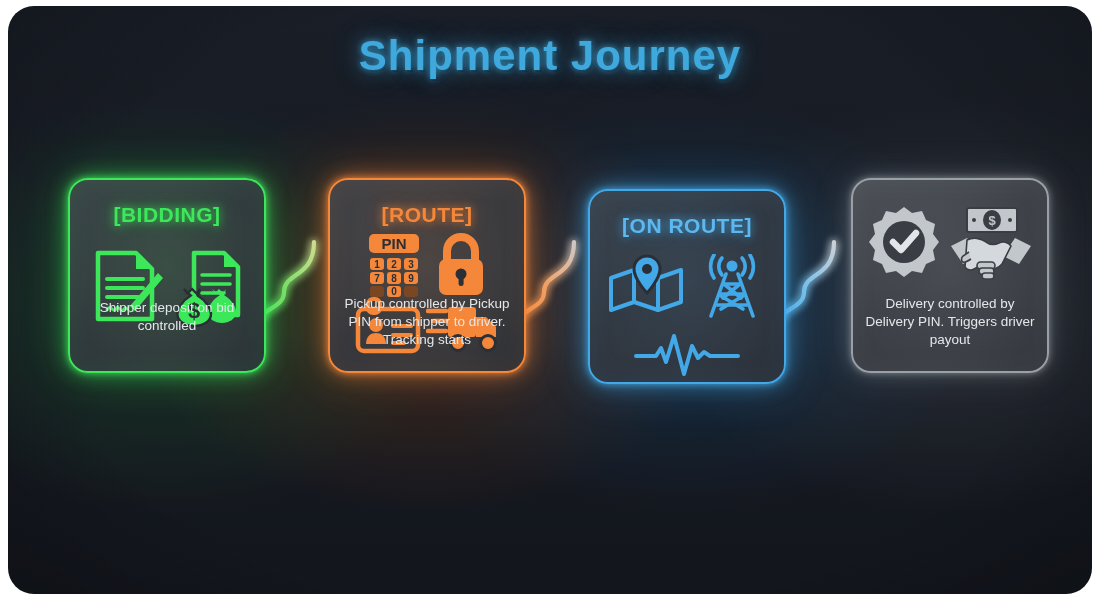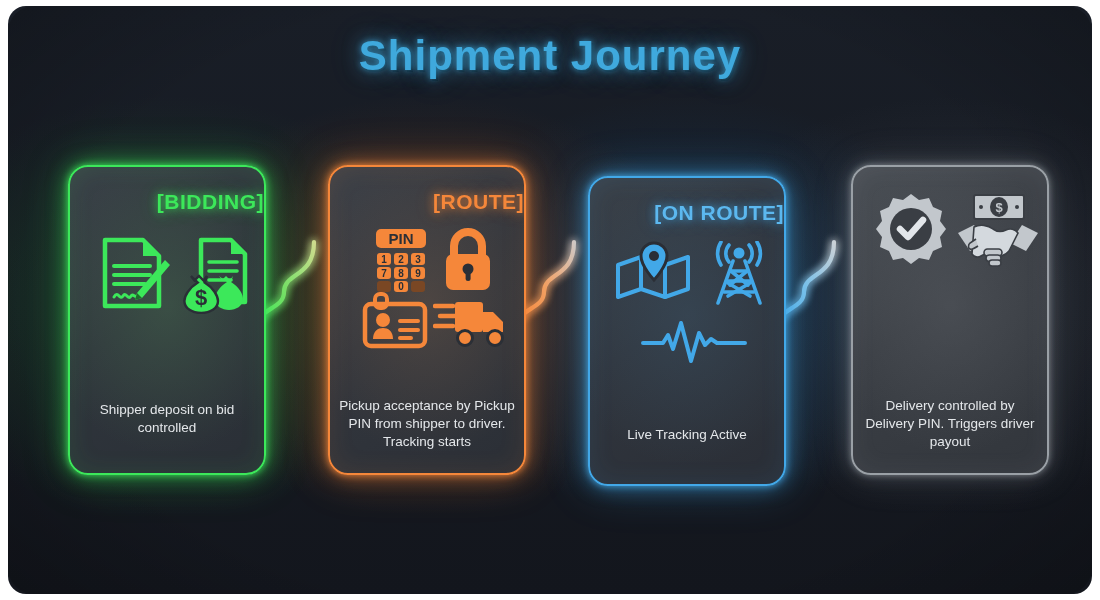--- a/index.html
+++ b/index.html
@@ -19,21 +19,21 @@
     background: #ffffff;
   }
 
   
   #panel {
     position: absolute;
     left: 8px;
     top: 6px;
     width: 1084px;
     height: 588px;
-    border-radius: 18px;
+    border-radius: 26px;
     background:
       radial-gradient(ellipse 420px 300px at 160px 300px, rgba(34,120,52,0.30), rgba(0,0,0,0) 70%),
       radial-gradient(ellipse 420px 300px at 420px 300px, rgba(150,72,22,0.34), rgba(0,0,0,0) 70%),
       radial-gradient(ellipse 420px 300px at 680px 300px, rgba(22,86,140,0.34), rgba(0,0,0,0) 70%),
       radial-gradient(ellipse 400px 300px at 940px 300px, rgba(110,116,124,0.22), rgba(0,0,0,0) 70%),
       linear-gradient(180deg, #191e27 0%, #161a22 50%, #13161d 100%);
     overflow: hidden;
   }
 
   
@@ -72,30 +72,30 @@
     top: 0;
     width: 1084px;
     height: 588px;
     z-index: 2;
     pointer-events: none;
   }
 
   
   .card {
     position: absolute;
-    top: 159px;
+    top: 172px;
     width: 198px;
-    height: 310px;
+    height: 195px;
     border-radius: 20px;
     border: 2px solid #888;
     box-sizing: border-box;
     z-index: 3;
     display: flex;
     flex-direction: column;
-    align-items: flex-end;
+    align-items: center;
     overflow: hidden;
   }
 
   .card-inner-glow {
     position: absolute;
     inset: 0;
     border-radius: 18px;
     pointer-events: none;
   }
 
@@ -285,21 +285,21 @@
         </span>
       </div>
 
       <div class="card-desc" style="bottom:36px;">Shipper deposit on bid controlled</div>
     </div>
 
     <div class="card" id="card-pickup">
       <div class="card-inner-glow"></div>
       <div class="card-title">[ROUTE]</div>
 
-      <div class="card-icons" style="margin-top:12px; ">
+      <div class="card-icons" style="margin-top:4px; ">
 
         <span>
           <svg class="icon-svg" width="64" height="66" viewBox="0 0 64 66">
             <rect x="7" y="3" width="50" height="19" rx="5" fill="#f5873a"></rect>
             <text x="32" y="18" font-family="Liberation Sans, sans-serif" font-size="15" font-weight="bold" fill="#2b2f36" text-anchor="middle">PIN</text>
             <g font-family="Liberation Sans, sans-serif" font-size="10" font-weight="bold" text-anchor="middle">
               <rect x="8" y="27" width="14" height="12" rx="3" fill="#f5873a"></rect>
               <text x="15" y="36.5" fill="#2b2f36">1</text>
               <rect x="25" y="27" width="14" height="12" rx="3" fill="#f5873a"></rect>
               <text x="32" y="36.5" fill="#2b2f36">2</text>
@@ -352,21 +352,21 @@
               <line x1="2" y1="34" x2="20" y2="34"></line>
             </g>
             <rect x="22" y="10" width="28" height="30" rx="3" fill="#f5873a"></rect>
             <path d="M50,20 H60 L70,30 V40 H50 Z" fill="#f5873a"></path>
             <circle cx="32" cy="46" r="7.5" fill="#f5873a" stroke="#2b2f36" stroke-width="3"></circle>
             <circle cx="62" cy="46" r="7.5" fill="#f5873a" stroke="#2b2f36" stroke-width="3"></circle>
           </svg>
         </span>
       </div>
 
-      <div class="card-desc" style="bottom:22px;">Pickup acceptance by Pickup PIN from shipper to driver. Tracking starts</div>
+      <div class="card-desc" style="bottom:22px;">Pickup controlled by Pickup PIN from shipper to driver. Tracking starts</div>
     </div>
 
     <div class="card" id="card-onroute">
       <div class="card-inner-glow"></div>
       <div class="card-title">[ON ROUTE]</div>
 
       <div class="card-icons" style="margin-top:16px; gap:12px;">
 
         <span>
           <svg class="icon-svg" width="78" height="64" viewBox="0 0 78 64">
@@ -403,21 +403,20 @@
           </svg>
         </span>
 
         <span style="margin-top:2px;">
           <svg class="icon-svg" width="106" height="46" viewBox="0 0 106 46">
             <path d="M2,24 H22 L27,16 L32,30 L40,4 L50,42 L58,14 L64,26 L70,20 L76,24 H104" fill="none" stroke="#42a8e8" stroke-width="4" stroke-linecap="round" stroke-linejoin="round"></path>
           </svg>
         </span>
       </div>
 
-      <div class="card-desc" style="bottom:40px;">Live Tracking Active</div>
     </div>
 
     <div class="card" id="card-delivered">
       <div class="card-inner-glow"></div>
 
       <div class="card-icons" style="margin-top:24px; gap:8px;">
 
         <span>
           <svg class="icon-svg" width="74" height="74" viewBox="0 0 74 74">
             <path d="M37,2 L45,8 L55,6 L59,15 L68,19 L66,29 L72,37 L66,45 L68,55 L59,59 L55,68 L45,66 L37,72 L29,66 L19,68 L15,59 L6,55 L8,45 L2,37 L8,29 L6,19 L15,15 L19,6 L29,8 Z" fill="#c2c7cc"></path>

